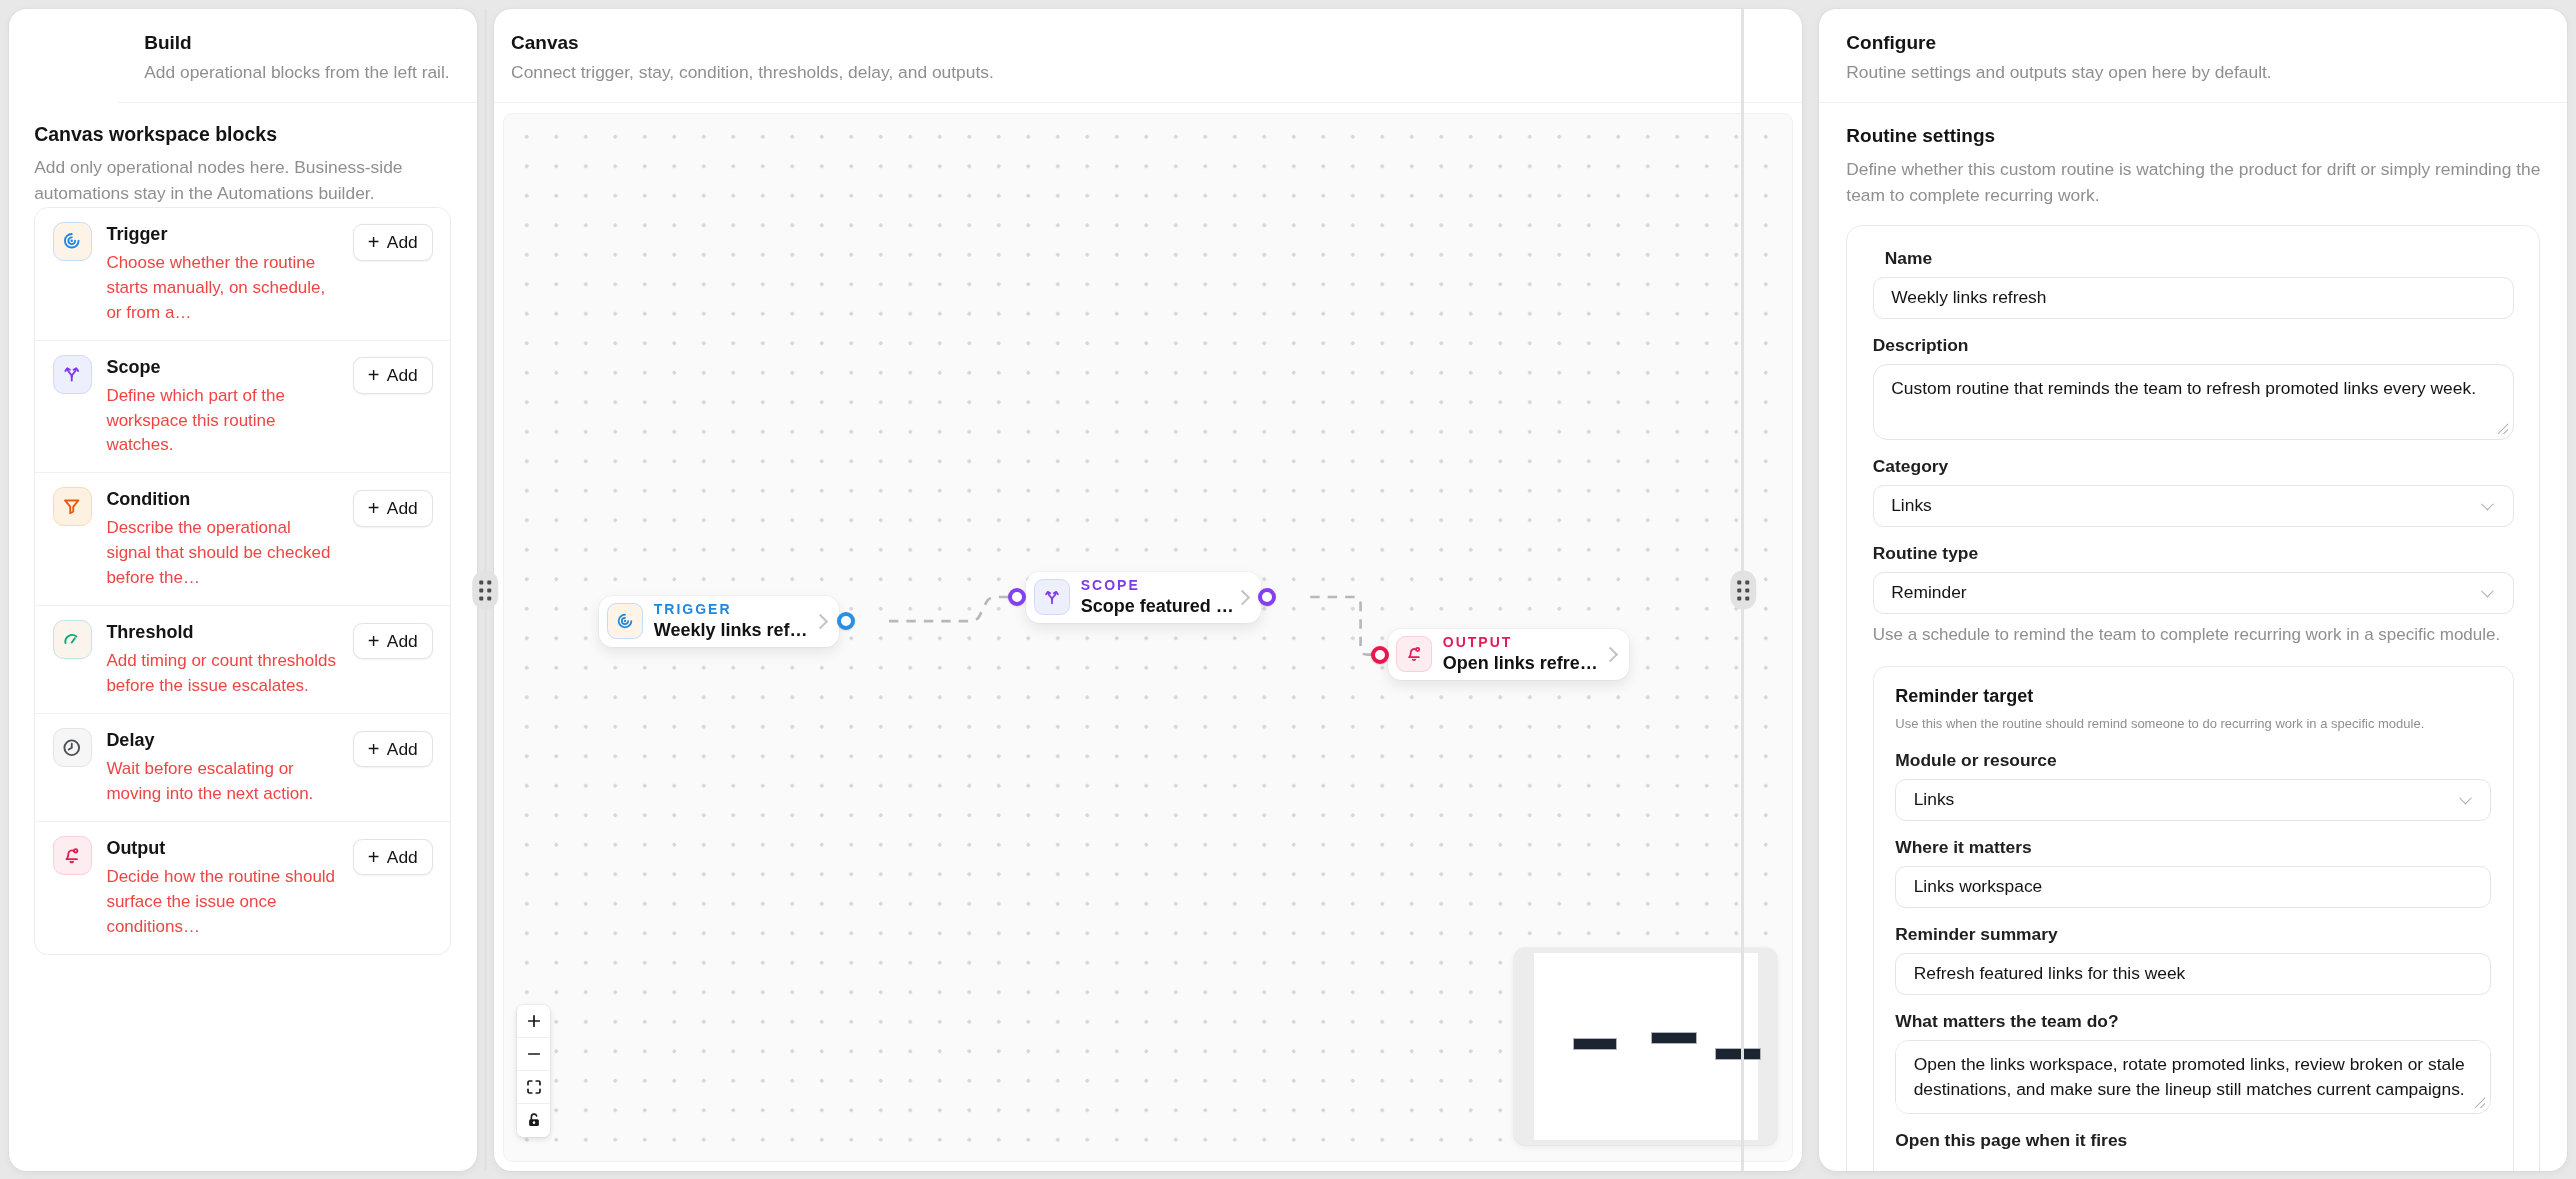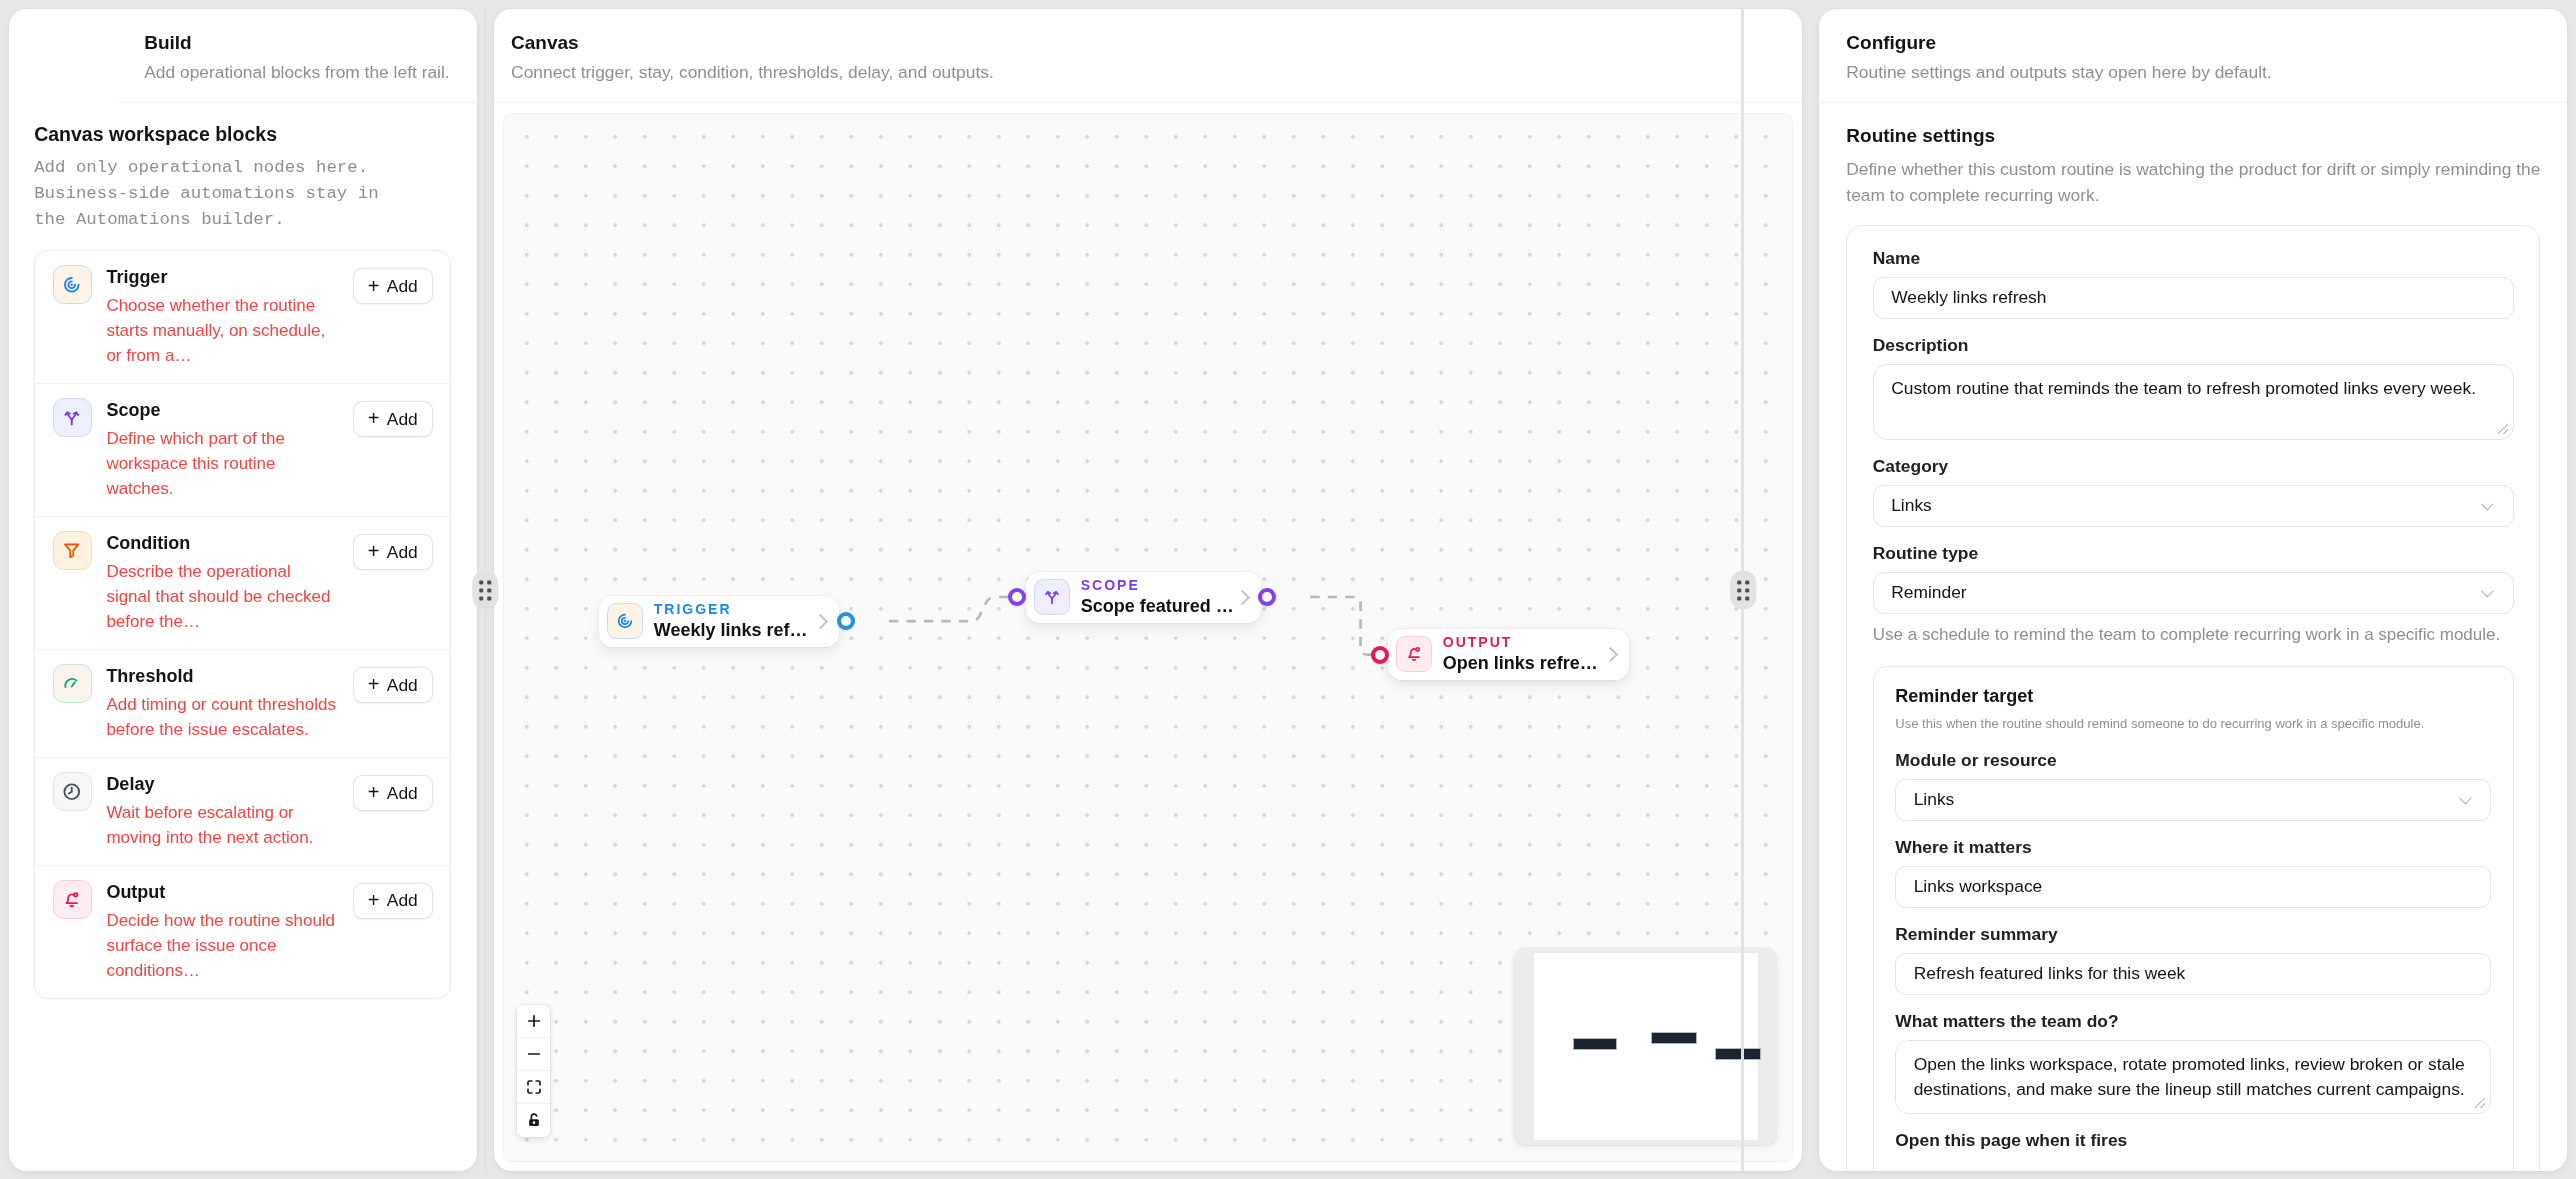--- a/index.html
+++ b/index.html
@@ -14,21 +14,21 @@
   .panel-right { width:748px; flex:none; }
 
   .panel-header { padding:23px 27px 19px; border-bottom:1.3px solid #f0f0f0; flex:none; }
   .panel-center .panel-header { padding-left:17.4px; }
   .panel-title { font-size:19px; font-weight:700; color:#141414; margin-bottom:8.7px; }
   .panel-sub   { font-size:17.4px; color:#8f8f8f; }
 
   
   .rail { padding:20px 25.5px; overflow:hidden; }
   .rail-heading { font-size:19.5px; font-weight:700; margin-bottom:8.7px; }
-  .rail-desc { font-size:17.4px; color:#8f8f8f; line-height:1.48; margin-bottom:18px; max-width:376px;font-family:Liberation Mono, monospace; }
+  .rail-desc { font-size:17.4px; color:#8f8f8f; line-height:1.48; max-width:376px; }
   .blocks { border:1.3px solid #ececec; border-radius:13.4px; overflow:hidden; background:#fff; }
   .block-row { display:flex; align-items:flex-start; gap:14.8px; padding:14px 17.4px; border-bottom:1.3px solid #f1f1f1; }
   .block-row:last-child { border-bottom:none; }
   .tile { width:39px; height:39px; border-radius:10.7px; border:1.3px solid; display:flex; align-items:center; justify-content:center; flex:none; }
   .tile svg { width:21.5px; height:21.5px; }
   .tile-trigger  { background:#fdf3e7; border-color:#c3dcf8; }
   .tile-scope    { background:#edeffc; border-color:#d3d8f7; }
   .tile-condition{ background:#fdf2e2; border-color:#f3deae; }
   .tile-threshold{ background:#faf4ec; border-color:#bfe6df; }
   .tile-delay    { background:#f6f6f6; border-color:#e4e4e4; }
@@ -86,21 +86,21 @@
   .divider-handle { position:absolute; top:50%; transform:translate(-50%,-50%); width:25.5px; height:39px; border-radius:12.7px; background:#e2e2e2; display:grid; grid-template-columns:repeat(2,4px); grid-auto-rows:4px; gap:4px; place-content:center; z-index:6; cursor:col-resize; }
   .handle-a { left:485px; } .handle-b { left:1743px; }
   .divider-handle i { width:4px; height:4px; background:#4d4d4d; border-radius:1px; }
 
   
   .config-body { padding:21.5px 27px 0; flex:1; overflow:hidden; }
   .section-heading { font-size:19px; font-weight:700; margin-bottom:8.7px; }
   .section-desc { font-size:17.4px; color:#8f8f8f; line-height:1.5; }
   .form-card { margin-top:17.4px; border:1.3px solid #e9e9e9; border-radius:16px; padding:21.5px 25.5px 27px; }
   .field-label { display:block; font-size:17.4px; font-weight:600; color:#202020; margin:16px 0 8px; }
-  .field-label:first-child { margin-top:0; }
+  .field-label:first-child { margin-top:0;margin-left:12px; }
   .text-input { width:100%; height:42px; border:1.3px solid #e4e4e4; border-radius:10.7px; padding:0 17.4px; font-size:17.4px; color:#141414; background:#fff; font-family:inherit; outline:none; }
   .ta-wrap { position:relative; }
   .textarea { width:100%; border:1.3px solid #e4e4e4; border-radius:14px; padding:11.4px 17.4px; font-size:17.4px; color:#141414; line-height:1.45; background:#fff; font-family:inherit; resize:none; outline:none; display:block; }
   .ta-desc { height:76px; }
   .ta-team { height:74px; }
   .resize-glyph { position:absolute; right:6px; bottom:6px; width:12px; height:12px; overflow:hidden; pointer-events:none; }
   .resize-glyph::before, .resize-glyph::after { content:""; position:absolute; background:#ababab; height:1.3px; transform:rotate(-45deg); }
   .resize-glyph::before { width:14.8px; right:-2.7px; bottom:4.7px; }
   .resize-glyph::after  { width:8px; right:-2px; bottom:1.3px; }
   .select { position:relative; height:42px; border:1.3px solid #e4e4e4; border-radius:10.7px; background:#fff; display:flex; align-items:center; padding:0 17.4px; font-size:17.4px; color:#141414; cursor:pointer; }

